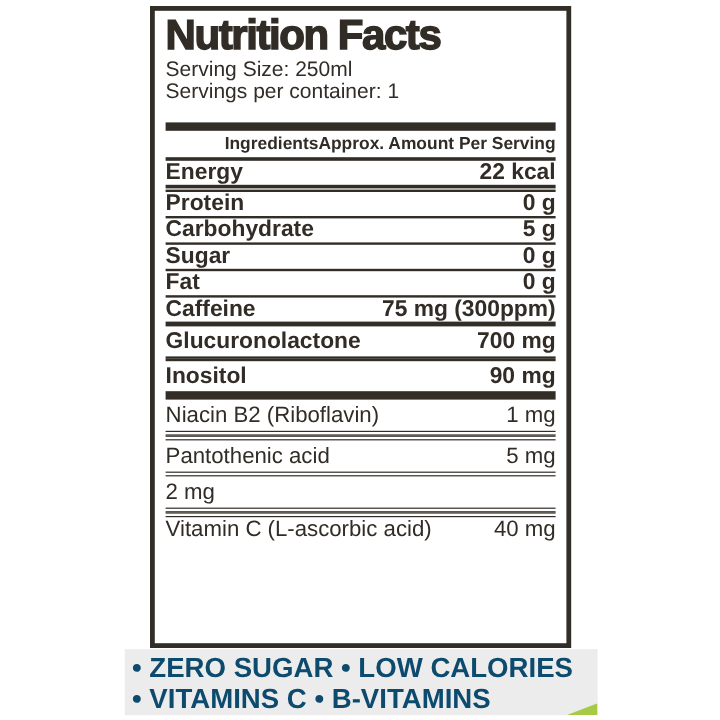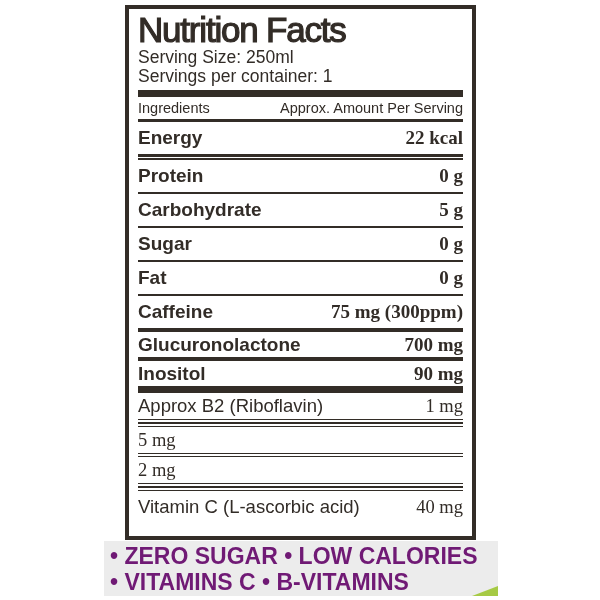--- a/index.html
+++ b/index.html
@@ -8,50 +8,50 @@
     background:#ffffff; color:#322c27;
     font-family:"Liberation Sans", sans-serif;
   }
   
   .nf-box {
     position:absolute; left:125px; top:5px; width:351px; height:535px;
     box-sizing:border-box; border:4px solid #332d27; background:#ffffff;
     padding:2px 9px 0 9px; display:flex; flex-direction:column; overflow:hidden;
   }
   .nf-title {
-    flex:none; height:36px; line-height:38px; font-size:35px; font-weight:400;
+    flex:none; height:36px; line-height:38px; font-size:35px; font-weight:700;
     letter-spacing:-1.2px; white-space:nowrap; -webkit-text-stroke:1.2px #322c27;
   }
   .nf-sub { flex:none; height:19px; line-height:19px; font-size:17.5px; font-weight:400; }
-  .sub-wrap { flex:none; margin-top:1px; margin-bottom:4px; }
+  .sub-wrap { flex:none; margin-top:1px; margin-bottom:16px; }
   .bar-thick { flex:none; height:7px; background:#332d27; }
   .bar-med   { flex:none; height:3px; background:#332d27; }
   .div-thin  { flex:none; height:2px; background:#332d27; }
   .div-med   { flex:none; height:4px; background:#332d27; }
   .div-dblheavy { flex:none; height:6px; box-sizing:border-box;
     border-top:3px solid #332d27; border-bottom:2px solid #332d27; }
   .div-hair { flex:none; height:4px; box-sizing:border-box;
     border-top:1.5px solid #332d27; border-bottom:1.5px solid #332d27; }
   .hdr {
-    flex:none; height:22px; display:flex; justify-content:space-between;
-    align-items:center; font-size:14.5px; font-weight:normal;
+    flex:none; height:22px; display:flex; justify-content:flex-end;
+    align-items:center; font-size:14.5px; font-weight:bold;
   }
   .row { flex:none; display:flex; justify-content:space-between; align-items:center; }
   .row .lbl { white-space:nowrap; }
-  .row .val { white-space:nowrap; text-align:center;font-family:Liberation Serif, serif; }
+  .row .val { white-space:nowrap; text-align:center; }
   .row.bold { font-weight:bold; font-size:19px; }
   .row.reg  { font-weight:400; font-size:18.5px; }
-  .h24 { height:32px; } .h23 { height:25px; } .h26 { height:26px; }
+  .h24 { height:20px; } .h23 { height:25px; } .h26 { height:26px; }
   
   .claims {
     position:absolute; left:104px; top:541px; width:394px; height:55px;
     background:#ececec; box-sizing:border-box; padding:2px 0 0 6px;
   }
   .claims-line {
-    font-size:23px; font-weight:bold; line-height:26px; color:#701a75;
+    font-size:23px; font-weight:bold; line-height:26px; color:#0c4a6e;
     letter-spacing:0px; white-space:nowrap;
   }
   .leaf {
     position:absolute; right:0; bottom:0; width:26px; height:10px;
     background:#a6ca45; clip-path:polygon(100% 0, 100% 100%, 0 100%);
   }
 </style>
 </head>
 <body>
 
@@ -113,28 +113,29 @@
 
   <div class="div-thin"></div>
 
   <div class="row bold h23">
     <span class="lbl">Inositol</span>
     <span class="val">90 mg</span>
   </div>
   <div class="bar-thick"></div>
 
   <div class="row reg h26">
-    <span class="lbl">Approx B2 (Riboflavin)</span>
+    <span class="lbl">Niacin B2 (Riboflavin)</span>
     <span class="val">1 mg</span>
   </div>
   <div class="div-hair"></div>
 
   <div class="div-hair"></div>
 
   <div class="row reg h26">
+    <span class="lbl">Pantothenic acid</span>
     <span class="val">5 mg</span>
   </div>
   <div class="div-hair"></div>
 
   <div class="row reg h26">
     <span class="val">2 mg</span>
   </div>
   <div class="div-hair"></div>
 
   <div class="div-hair"></div>

